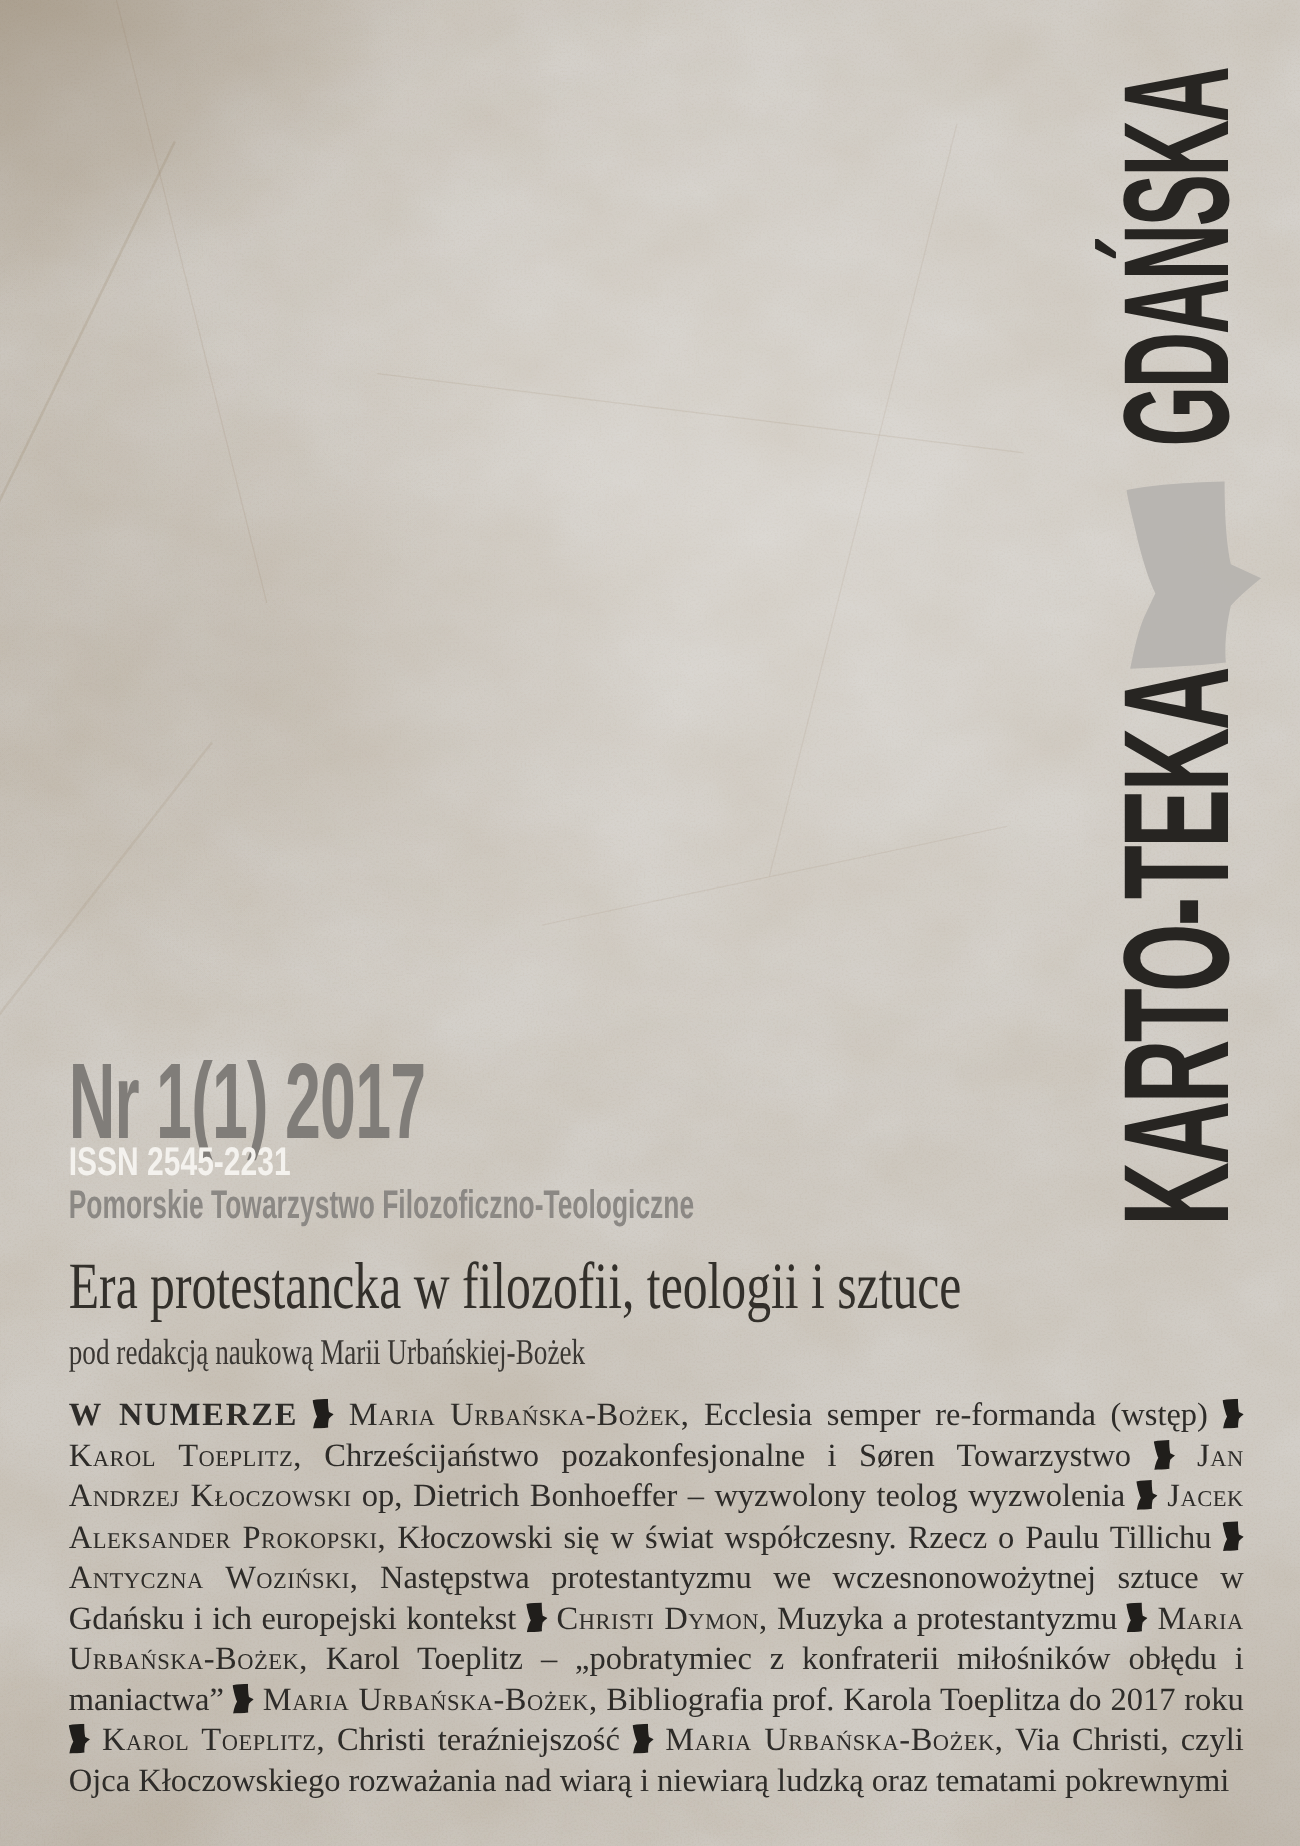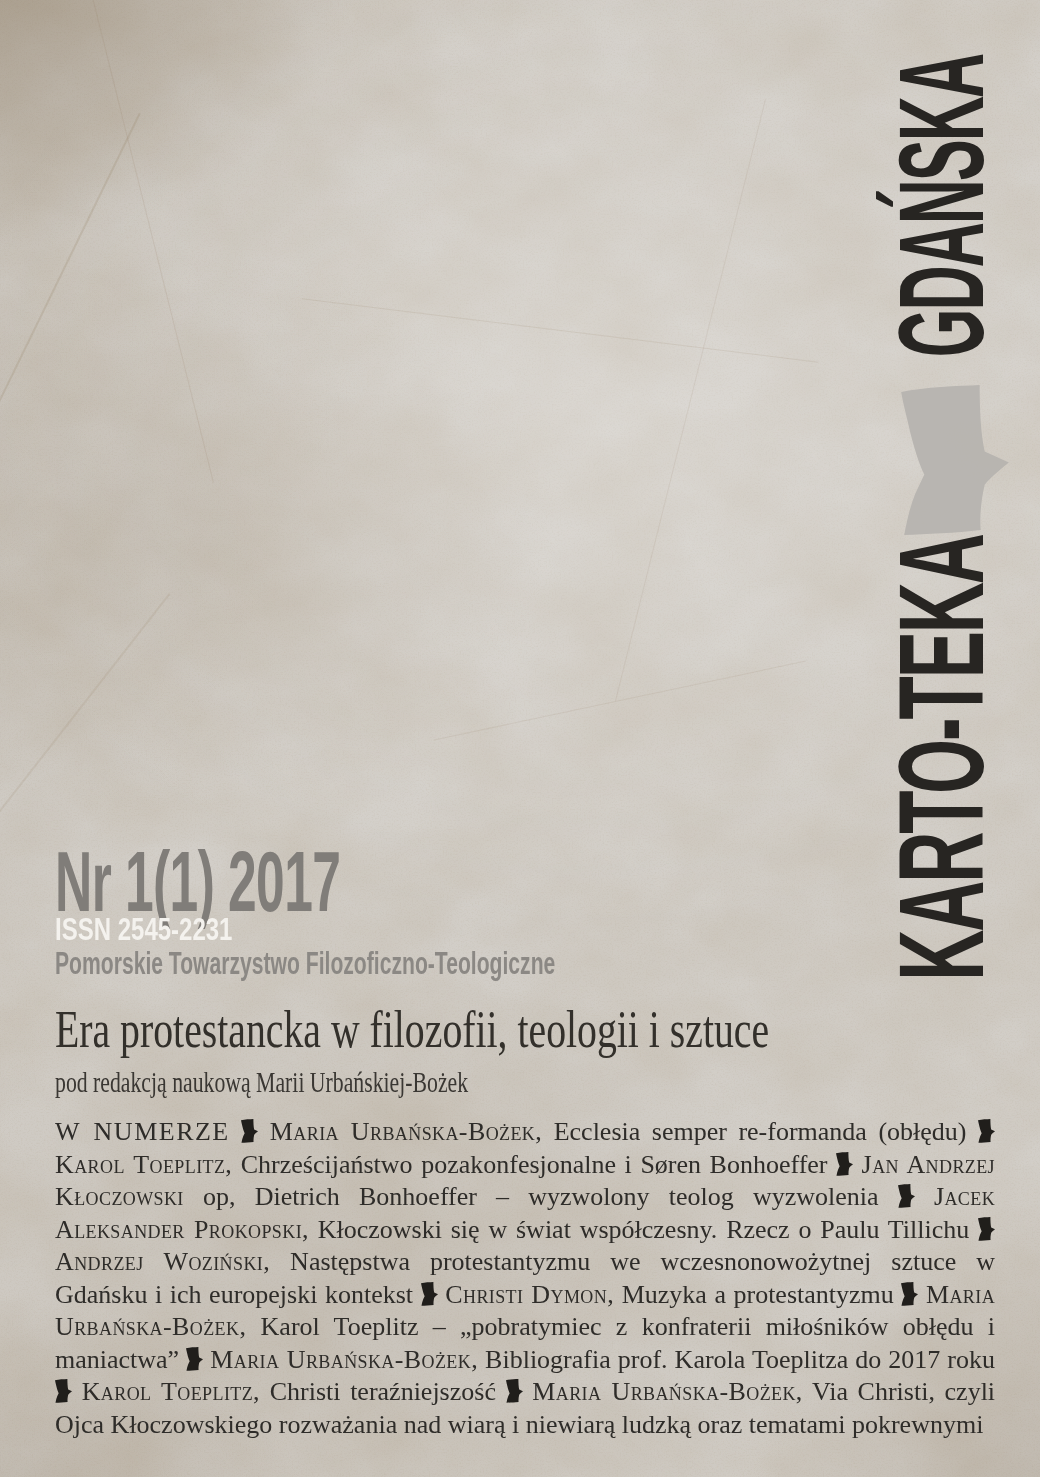--- a/index.html
+++ b/index.html
@@ -53,21 +53,21 @@
   }
   .editor{
     position:absolute;left:55px;top:1066px;font-size:29px;color:#3a3733;
     transform:scaleX(0.75);transform-origin:left top;white-space:nowrap;
   }
   .contents{
     position:absolute;left:55px;top:1116px;width:940px;
     font-size:26px;line-height:32.5px;color:#2e2c29;
     text-align:justify;
   }
-  .contents .hd{letter-spacing:1.5px;}
+  .contents .hd{letter-spacing:1.5px;font-weight:bold;}
   .contents .sc{font-variant:small-caps;letter-spacing:.4px;font-family:Liberation Serif, serif;}
   .contents .sep{width:17px;height:24px;vertical-align:-3px;fill:#201e1b;display:inline-block;}
 </style>
 </head>
 <body>
 
 <div class="page">
 
   <svg style="position:absolute;width:0;height:0" aria-hidden="true">
     <defs>
@@ -108,29 +108,29 @@
   <div class="condensed issn">ISSN 2545-2231</div>
 
   <div class="condensed society">Pomorskie Towarzystwo Filozoficzno-Teologiczne</div>
 
   <div class="vol-title">Era protestancka w filozofii, teologii i sztuce</div>
 
   <div class="editor">pod redakcją naukową Marii Urbańskiej-Bożek</div>
 
   <div class="contents"><span class="hd">W NUMERZE</span> <svg viewBox="0 0 107 150" class="sep">
         <use href="#logoShape"></use>
-      </svg> <span class="sc">Maria Urbańska-Bożek,</span> <span>Ecclesia semper re-formanda (obłędu)</span> <svg viewBox="0 0 107 150" class="sep">
+      </svg> <span class="sc">Maria Urbańska-Bożek,</span> <span>Ecclesia semper re-formanda (wstęp)</span> <svg viewBox="0 0 107 150" class="sep">
         <use href="#logoShape"></use>
-      </svg> <span class="sc">Karol Toeplitz,</span> <span>Chrześcijaństwo pozakonfesjonalne i Søren Bonhoeffer</span> <svg viewBox="0 0 107 150" class="sep">
+      </svg> <span class="sc">Karol Toeplitz,</span> <span>Chrześcijaństwo pozakonfesjonalne i Søren Towarzystwo</span> <svg viewBox="0 0 107 150" class="sep">
         <use href="#logoShape"></use>
       </svg> <span class="sc">Jan Andrzej Kłoczowski</span> <span>op,</span> <span>Dietrich Bonhoeffer – wyzwolony teolog wyzwolenia</span> <svg viewBox="0 0 107 150" class="sep">
         <use href="#logoShape"></use>
       </svg> <span class="sc">Jacek Aleksander Prokopski,</span> <span>Kłoczowski się w świat współczesny. Rzecz o Paulu Tillichu</span> <svg viewBox="0 0 107 150" class="sep">
         <use href="#logoShape"></use>
-      </svg> <span class="sc">Andrzej Woziński,</span> <span>Następstwa protestantyzmu we wczesnonowożytnej sztuce w Gdańsku i ich europejski kontekst</span> <svg viewBox="0 0 107 150" class="sep">
+      </svg> <span class="sc">Antyczna Woziński,</span> <span>Następstwa protestantyzmu we wczesnonowożytnej sztuce w Gdańsku i ich europejski kontekst</span> <svg viewBox="0 0 107 150" class="sep">
         <use href="#logoShape"></use>
       </svg> <span class="sc">Christi Dymon,</span> <span>Muzyka a protestantyzmu</span> <svg viewBox="0 0 107 150" class="sep">
         <use href="#logoShape"></use>
       </svg> <span class="sc">Maria Urbańska-Bożek,</span> <span>Karol Toeplitz – „pobratymiec z konfraterii miłośników obłędu i maniactwa”</span> <svg viewBox="0 0 107 150" class="sep">
         <use href="#logoShape"></use>
       </svg> <span class="sc">Maria Urbańska-Bożek,</span> <span>Bibliografia prof. Karola Toeplitza do 2017 roku</span> <svg viewBox="0 0 107 150" class="sep">
         <use href="#logoShape"></use>
       </svg> <span class="sc">Karol Toeplitz,</span> <span>Christi teraźniejszość</span> <svg viewBox="0 0 107 150" class="sep">
         <use href="#logoShape"></use>
       </svg> <span class="sc">Maria Urbańska-Bożek,</span> <span>Via Christi, czyli Ojca Kłoczowskiego rozważania nad wiarą i niewiarą ludzką oraz tematami pokrewnymi</span></div>

